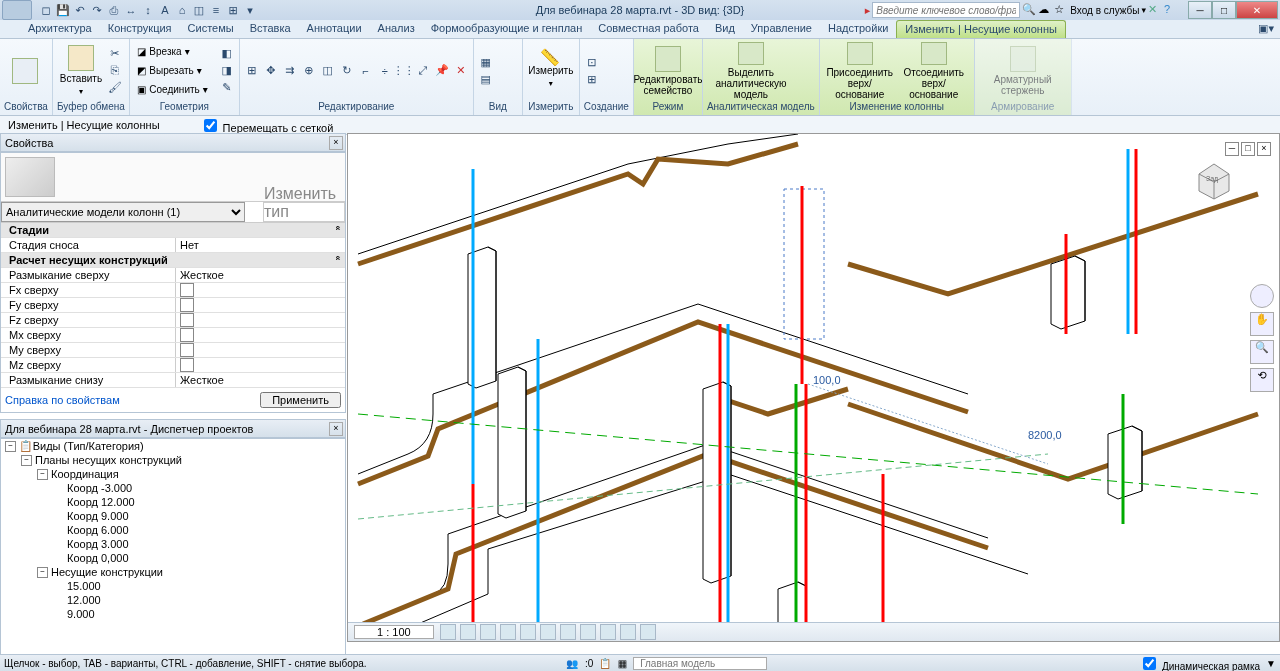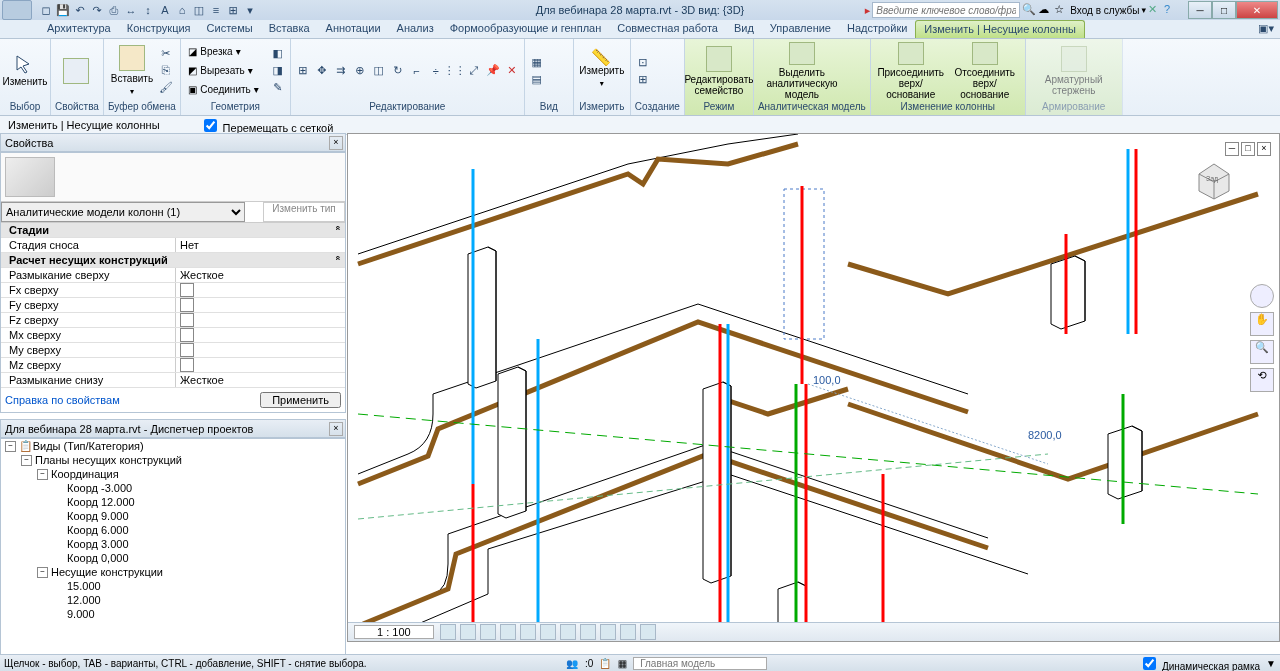--- a/index.html
+++ b/index.html
@@ -6,21 +6,21 @@
 .titlebar{height:20px;background:linear-gradient(#d5e2ef,#c8d8ea);display:flex;align-items:center;position:relative}
 .app-menu{width:28px;height:18px;background:#b8cce0;border:1px solid #8aa5c2;margin:1px 2px;border-radius:2px}
 .qat{display:flex;gap:1px;padding:0 4px}
 .qat-btn{width:16px;height:16px;display:flex;align-items:center;justify-content:center;color:#2b4a6d}
 .title-center{position:absolute;left:50%;transform:translateX(-50%);font-size:11px;color:#1a3a5a}
 .title-right{margin-left:auto;display:flex;align-items:center;gap:2px;padding-right:2px}
 .search-box{width:140px;height:14px;border:1px solid #a6b8cc;background:#fff;font-size:10px;color:#888;padding:0 3px;font-style:italic}
 .win-btns{display:flex;margin-left:8px}
 .win-btn{width:22px;height:16px;border:1px solid #8aa;background:linear-gradient(#e8f0f8,#c8d8e8);font-size:10px;display:flex;align-items:center;justify-content:center}
 .win-close{background:linear-gradient(#e88,#c44);color:#fff;width:40px}
-.tabs-row{height:18px;background:#e5eef7;display:flex;border-bottom:1px solid #b5c5d5;padding-left:39px}
+.tabs-row{height:18px;background:#e5eef7;display:flex;border-bottom:1px solid #b5c5d5;padding-left:20px}
 .tab{padding:2px 8px;font-size:11px;color:#2b4a6d;cursor:pointer}
 .tab.active{background:linear-gradient(#dff0c8,#bfe088);border:1px solid #8ab050;border-bottom:none;border-radius:3px 3px 0 0}
 .ribbon{height:76px;background:linear-gradient(#f5f9fd,#e8f0f8);border-bottom:1px solid #b5c5d5;display:flex}
 .ribbon-group{border-right:1px solid #c5d5e5;display:flex;flex-direction:column;padding:2px 4px;min-width:40px}
 .rg-body{flex:1;display:flex;align-items:center;gap:2px}
 .rg-label{font-size:10px;text-align:center;color:#2b4a6d;padding:1px 0}
 .rg-green{background:linear-gradient(#e8f5d8,#d0e8b0)}
 .big-btn{display:flex;flex-direction:column;align-items:center;justify-content:center;width:60px;height:58px;font-size:10px;text-align:center;line-height:11px;gap:2px}
 .big-btn.wide{width:88px}
 .icon-box{width:24px;height:24px;background:#d8e8c8;border:1px solid #a0b880}
@@ -28,21 +28,21 @@
 .small-btn{display:flex;align-items:center;gap:3px;font-size:10px;height:18px;padding:0 3px}
 .options-row{height:18px;background:#f0f5fa;border-bottom:1px solid #c5d5e5;display:flex;align-items:center;gap:40px;padding:0 8px;font-size:11px}
 .left-col{position:absolute;top:133px;left:0;width:346px;height:523px;display:flex;flex-direction:column}
 .panel-hdr{height:17px;background:linear-gradient(#e8eef5,#d5e0ea);border:1px solid #b5c5d5;display:flex;align-items:center;padding:0 4px;font-size:11px;position:relative}
 .panel-close{position:absolute;right:2px;width:12px;height:12px;font-size:9px;text-align:center;border:1px solid #aaa}
 .props-body{background:#fff;border:1px solid #b5c5d5;flex:0 0 auto}
 .props-preview{height:48px;background:#fafafa;border-bottom:1px solid #ccc;display:flex;align-items:center}
 .props-preview-img{width:48px;height:38px;background:linear-gradient(135deg,#eee,#ccc);margin:4px;border:1px solid #bbb}
 .props-typepick{display:flex;height:20px;border-bottom:1px solid #ccc}
 .props-typepick select{flex:1;font-size:11px;border:1px solid #999}
-.props-typepick-btn{width:80px;font-size:10px;color:#888;display:flex;align-items:flex-start;justify-content:center;border:1px solid #ccc;margin-left:18px}
+.props-typepick-btn{width:80px;font-size:16px;color:#888;display:flex;align-items:flex-end;justify-content:center;border:1px solid #ccc;margin-left:18px}
 .props-table{font-size:11px}
 .prow{display:flex;height:14px;border-bottom:1px solid #e0e0e0}
 .prow.section{background:#e5e5e5;font-weight:bold;position:relative}
 .prow.section::after{content:"«";position:absolute;right:5px;transform:rotate(90deg);font-size:9px}
 .pcell-l{width:166px;padding-left:8px;border-right:1px solid #ccc;display:flex;align-items:center}
 .pcell-r{flex:1;padding-left:4px;display:flex;align-items:center}
 .chk{width:12px;height:12px;border:1px solid #888;background:#fff}
 .props-footer{display:flex;align-items:center;height:20px;padding:2px 4px;justify-content:space-between}
 .props-footer a{color:#0055cc;font-size:11px}
 .props-footer button{font-size:11px;padding:0 10px}
@@ -111,31 +111,20 @@
   <div class="tab">Формообразующие и генплан</div>
   <div class="tab">Совместная работа</div>
   <div class="tab">Вид</div>
   <div class="tab">Управление</div>
   <div class="tab">Надстройки</div>
   <div class="tab active">Изменить | Несущие колонны</div>
   <span style="margin-left:auto;padding:2px 6px;color:#2b4a6d">▣▾</span>
 </div>
 
 <div class="ribbon">
-  <div class="ribbon-group">
-    <div class="rg-body">
-        <div class="big-btn" style="width:42px">
-          <svg width="20" height="20">
-            <path d="M2 2 L14 10 L8 12 L12 18 L10 19 L6 13 L2 16 Z" fill="#fff" stroke="#2b4a6d"></path>
-          </svg>
-          <span>Изменить</span>
-        </div>
-      </div>
-    <div class="rg-label">Выбор</div>
-  </div>
   <div class="ribbon-group">
     <div class="rg-body">
         <div class="big-btn" style="width:42px">
           <div class="icon-box" style="background:#e8eef5"></div>
         </div>
       </div>
     <div class="rg-label">Свойства</div>
   </div>
   <div class="ribbon-group">
     <div class="rg-body">

